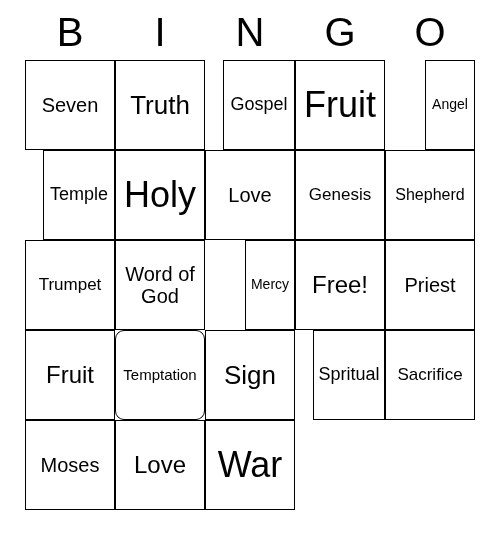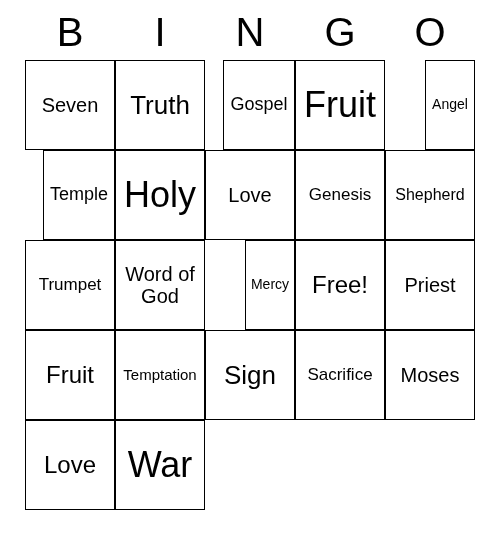--- a/index.html
+++ b/index.html
@@ -39,21 +39,21 @@
     .cell {
       border: 1px solid #000;
       display: flex;
       align-items: center;
       justify-content: center;
       text-align: center;
       padding: 4px;
       line-height: 1.1;
       overflow: hidden;
     }
-    .fs-15 { font-size: 15px; }
+    .fs-15 { font-size: 15px; border-radius: 9px; }
     .fs-16 { font-size: 16px; text-align: center; }
     .fs-17 { font-size: 17px; }
     .fs-18 { font-size: 18px; margin-left: 18px; }
     .fs-20 { font-size: 20px; }
     .fs-22 { font-size: 14px; margin-left: 40px; }
     .fs-24 { font-size: 24px; }
     .fs-26 { font-size: 26px; }
     .fs-28 { font-size: 36px; }
   </style>
 </head>
@@ -79,17 +79,18 @@
     <div class="cell fs-17">Genesis</div>
     <div class="cell fs-16">Shepherd</div>
     <div class="cell fs-17">Trumpet</div>
     <div class="cell fs-20">Word of God</div>
     <div class="cell fs-22">Mercy</div>
     <div class="cell fs-24">Free!</div>
     <div class="cell fs-20">Priest</div>
     <div class="cell fs-24">Fruit</div>
     <div class="cell fs-15">Temptation</div>
     <div class="cell fs-26">Sign</div>
+    <div class="cell fs-18">Spritual</div>
     <div class="cell fs-17">Sacrifice</div>
     <div class="cell fs-20">Moses</div>
     <div class="cell fs-24">Love</div>
     <div class="cell fs-28">War</div>
   </div>
 
 </body></html>

